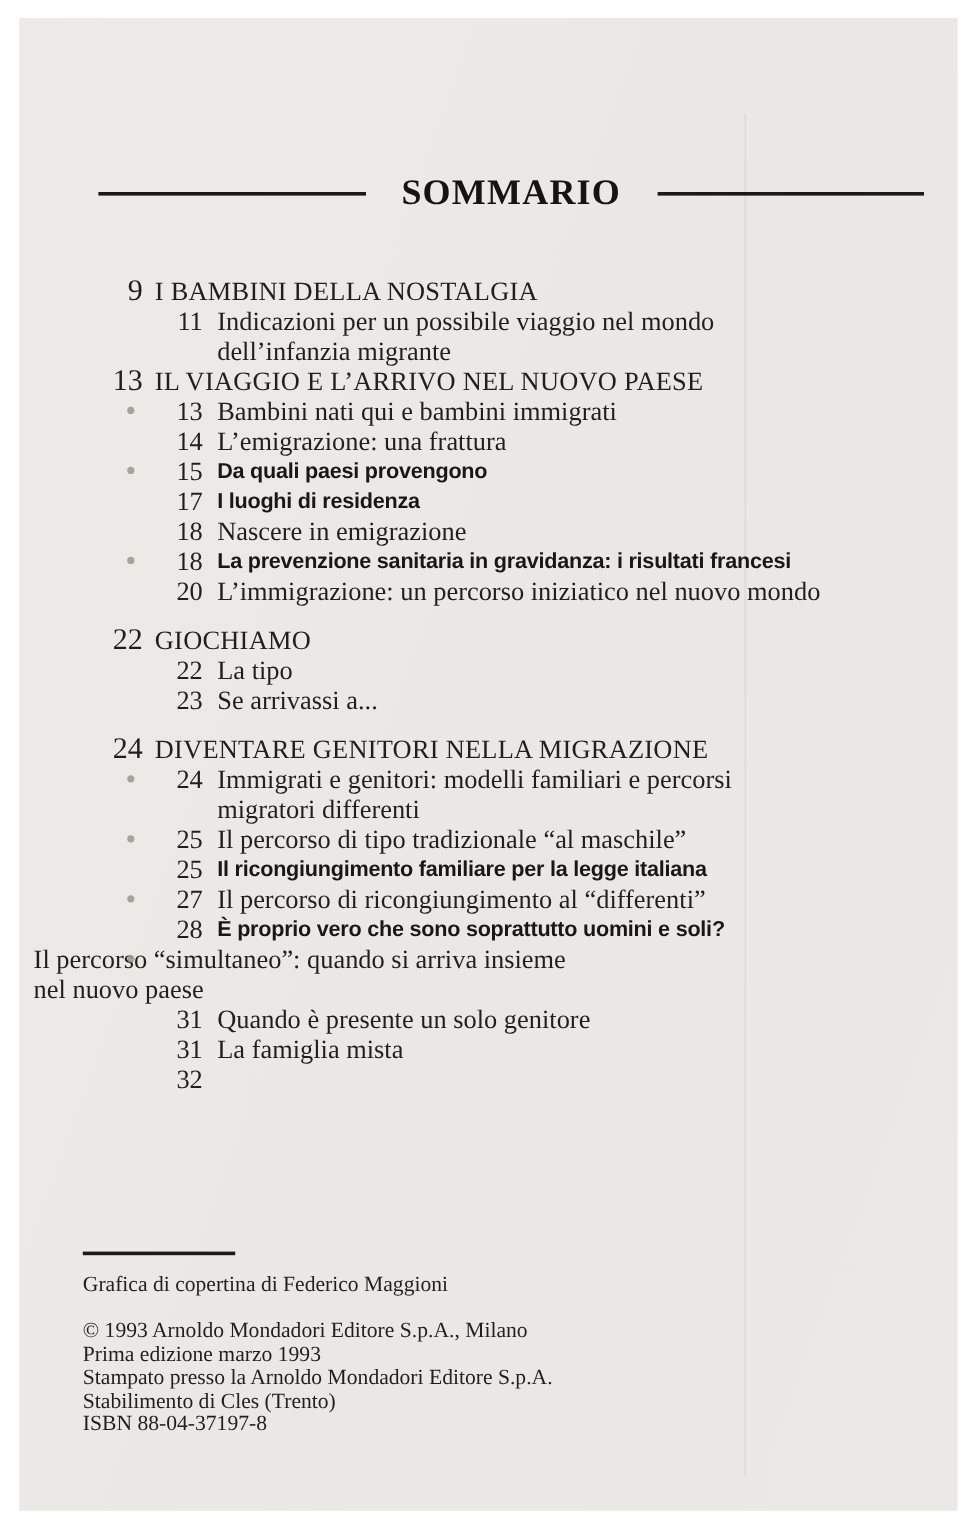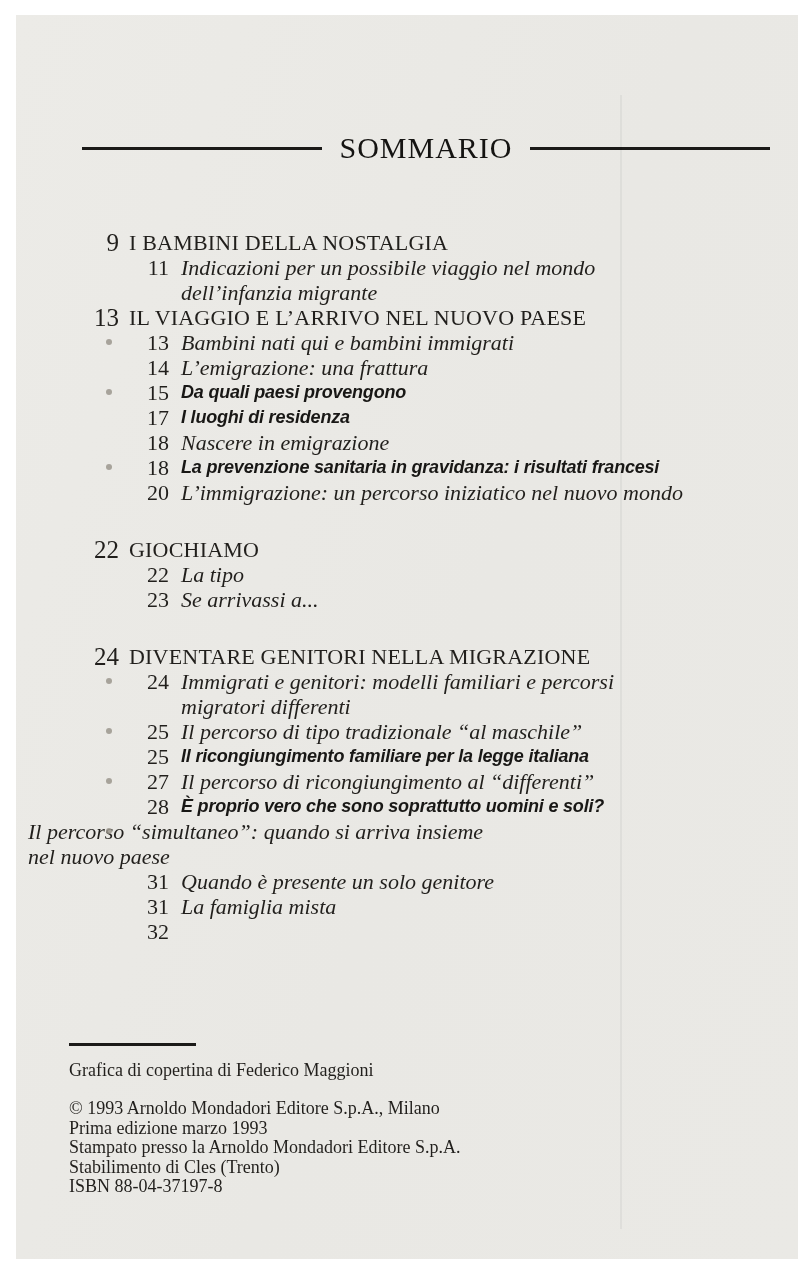--- a/index.html
+++ b/index.html
@@ -17,32 +17,32 @@
     position:absolute;left:604px;top:80px;bottom:30px;width:2px;
     background:rgba(0,0,0,0.045);
   }
   
   .title-row{
     position:absolute;top:112px;left:66px;width:688px;
     display:flex;align-items:center;gap:13px;
   }
   .title-rule{flex:1;height:3px;background:#1b1a18;}
   h1.page-title{
-    margin:4px;font-size:30px;font-weight:normal;letter-spacing:1px;
+    margin:17px;font-size:30px;font-weight:bold;letter-spacing:1px;
     color:#151412;white-space:nowrap;
   }
   
   .toc{position:absolute;top:215px;left:0;width:100%;}
-  .section.spaced{margin-top:32px;}
+  .section.spaced{margin-top:16px;}
   .trow{position:relative;display:flex;line-height:25px;}
   .trow .num{flex:none;text-align:right;}
   .trow.chapter .num{width:103px;font-size:25px;}
   .trow.chapter .text{margin-left:10px;font-size:22px;letter-spacing:0.2px;text-align:right;}
   .trow.entry .num{width:153px;font-size:22px;}
-  .trow.entry .text{margin-left:12px;font-size:22px;font-style:italic;}
+  .trow.entry .text{margin-left:12px;font-size:22px;}
   .trow.entry.bold .text{
     font-family:"Liberation Sans", sans-serif;font-weight:700;
     font-size:18px;letter-spacing:-0.2px;color:#181715;
   }
   .dot{
     position:absolute;left:90px;top:9px;width:6px;height:6px;
     border-radius:50%;background:#9b968d;opacity:.85;
   }
   
   .colophon{position:absolute;left:53px;top:1028px;width:620px;}

